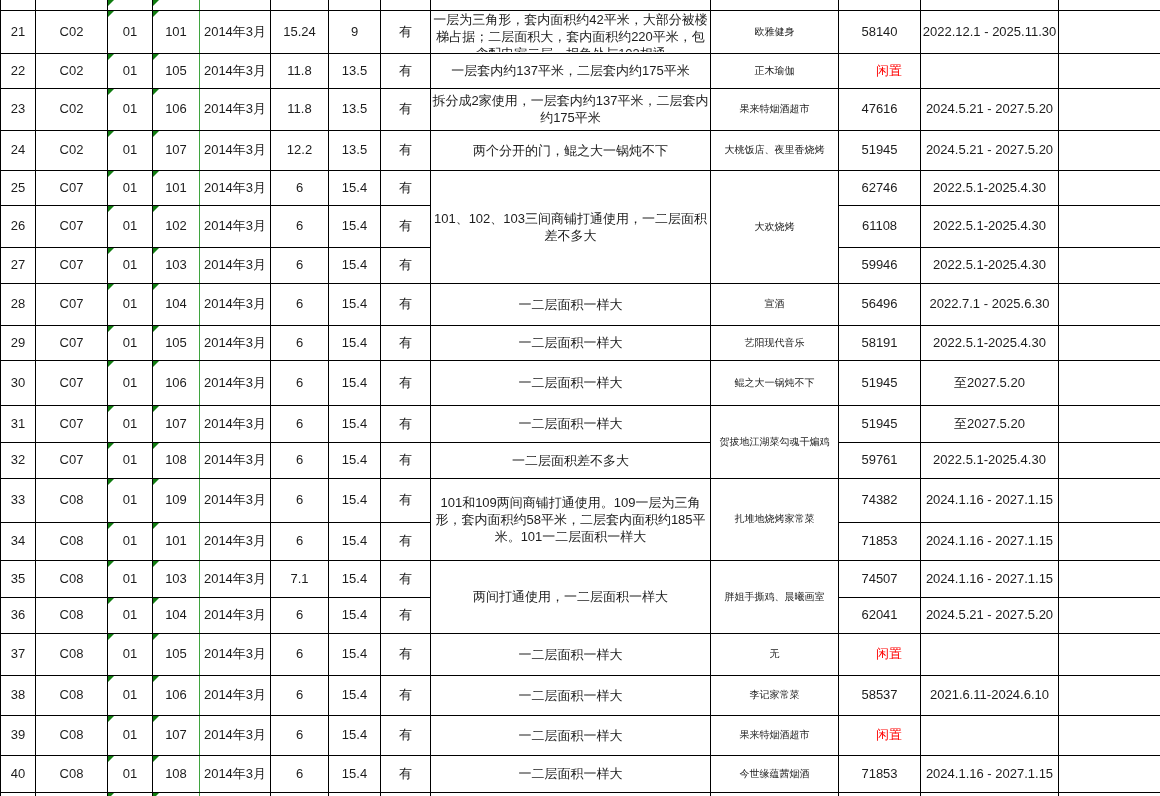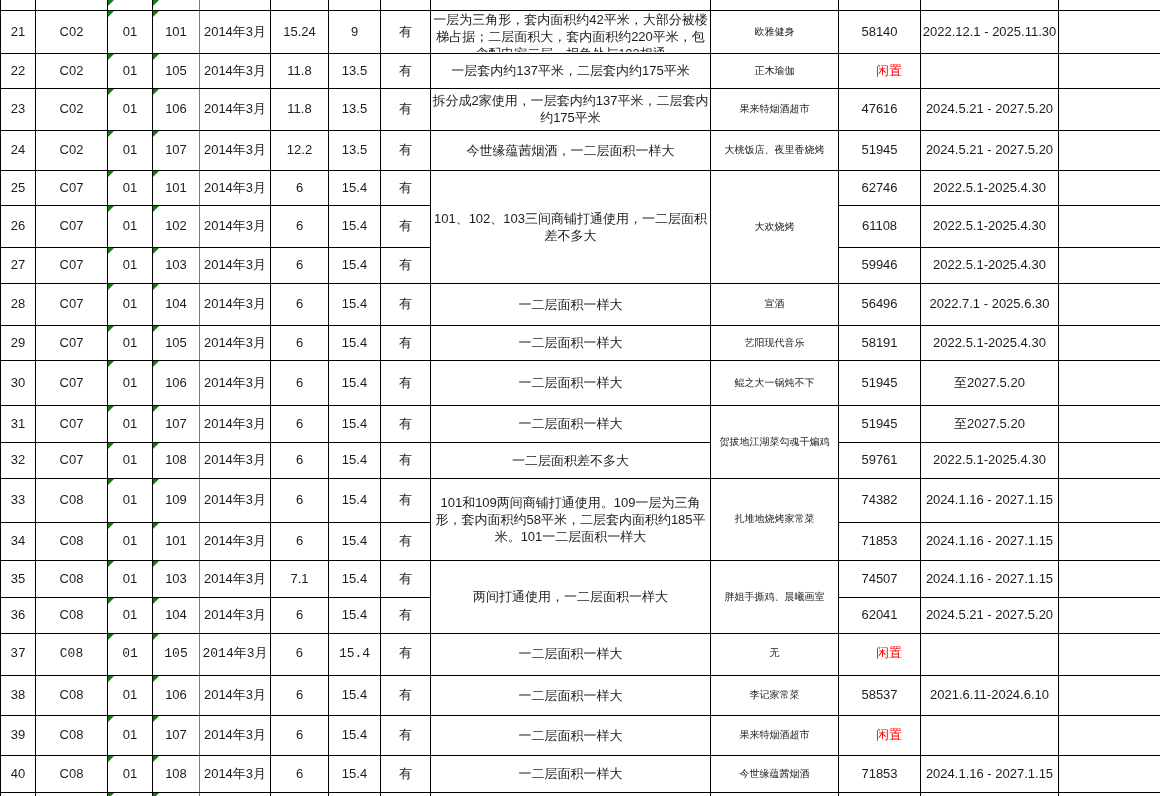--- a/index.html
+++ b/index.html
@@ -122,21 +122,21 @@
       </tr>
       <tr style="height: 40px;">
         <td>24</td>
         <td>C02</td>
         <td>01<span class="tri"></span></td>
         <td class="gR">107<span class="tri"></span></td>
         <td class="gL">2014年3月</td>
         <td>12.2</td>
         <td>13.5</td>
         <td>有</td>
-        <td class="desc">今世缘蕴茜烟酒，一二层面积一样大</td>
+        <td class="desc">两个分开的门，鲲之大一锅炖不下</td>
         <td class="tenant">大桃饭店、夜里香烧烤</td>
         <td>51945</td>
         <td class="term">2024.5.21 - 2027.5.20</td>
         <td class="notes"></td>
       </tr>
       <tr style="height: 35px;">
         <td>25</td>
         <td>C07</td>
         <td>01<span class="tri"></span></td>
         <td class="gR">101<span class="tri"></span></td>
@@ -299,21 +299,21 @@
         <td>01<span class="tri"></span></td>
         <td class="gR">104<span class="tri"></span></td>
         <td class="gL">2014年3月</td>
         <td>6</td>
         <td>15.4</td>
         <td>有</td>
         <td>62041</td>
         <td class="term">2024.5.21 - 2027.5.20</td>
         <td class="notes"></td>
       </tr>
-      <tr style="height: 42px; font-family: Liberation Mono, monospace;">
+      <tr style="height: 42px;">
         <td>37</td>
         <td>C08</td>
         <td>01<span class="tri"></span></td>
         <td class="gR">105<span class="tri"></span></td>
         <td class="gL">2014年3月</td>
         <td>6</td>
         <td>15.4</td>
         <td>有</td>
         <td class="desc">一二层面积一样大</td>
         <td class="tenant">无</td>

